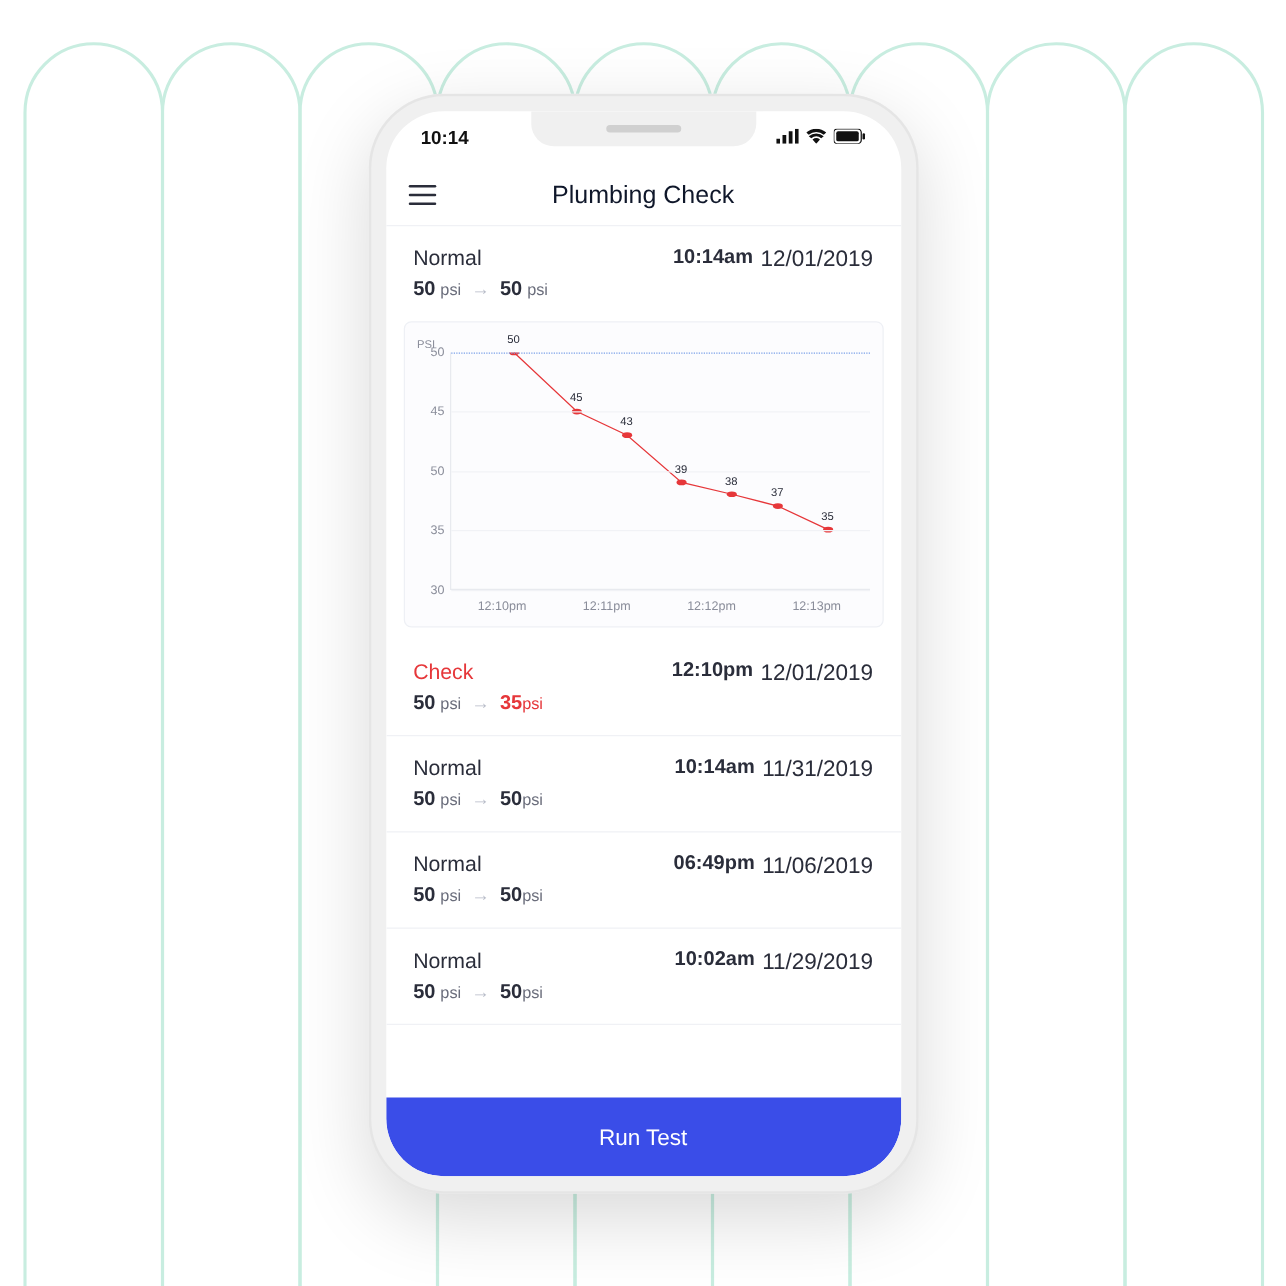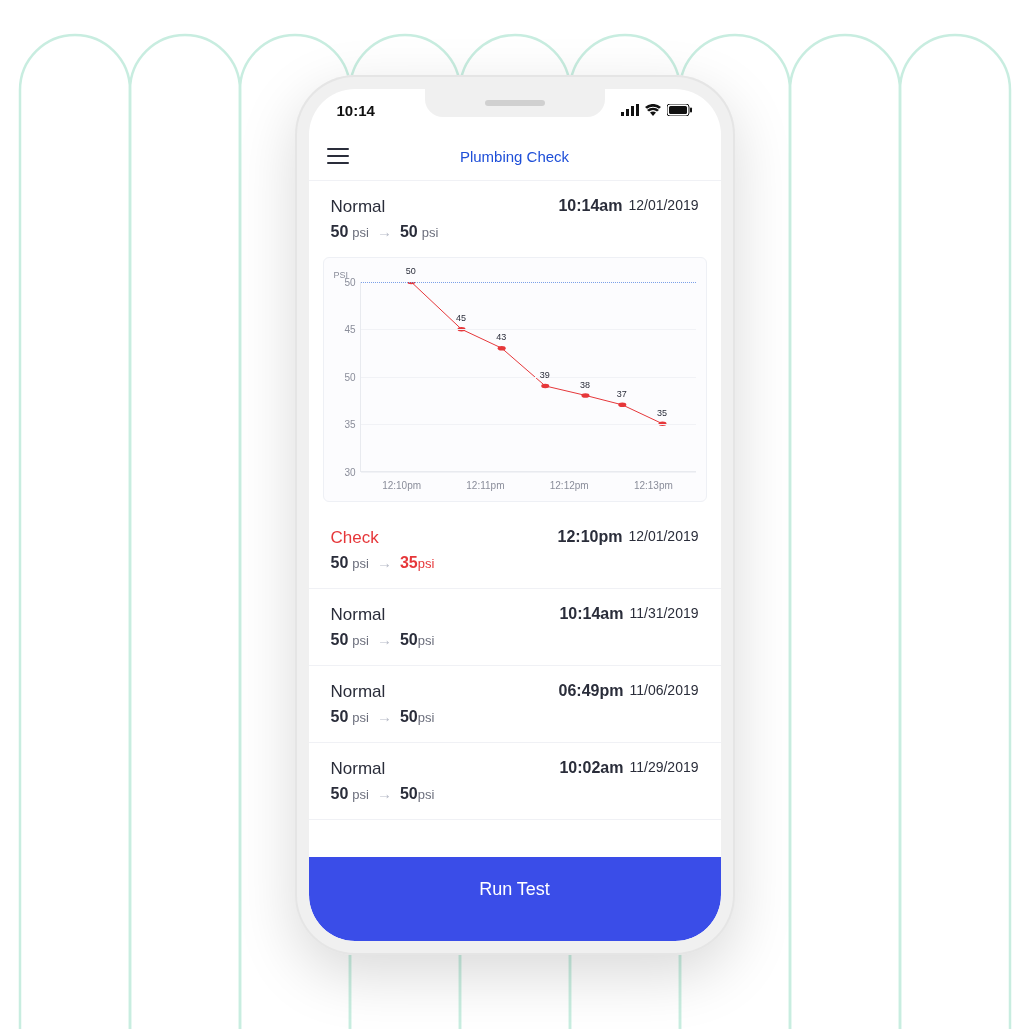--- a/index.html
+++ b/index.html
@@ -83,42 +83,42 @@
     display: flex;
     flex-direction: column;
     justify-content: space-between;
     cursor: pointer;
   }
   .menu-btn span { height: 2px; background: #2a2d3a; border-radius: 1px; }
   .page-title {
     position: absolute;
     left: 50%;
     transform: translateX(-50%);
-    font-size: 15px;
-    color: #1d4ed8;
+    font-size: 20px;
+    color: #0f172a;
   }
   .content { flex: 1; overflow-y: auto; }
   .row {
     padding: 16px 22px;
     display: flex;
     justify-content: space-between;
     border-bottom: 1px solid #f0f1f5;
   }
   .row.tight { border-bottom: none; }
   .row-left { display: flex; flex-direction: column; gap: 6px; }
   .row-right { display: flex; flex-direction: row; gap: 6px; text-align: right; }
   .status-label { font-size: 17px; font-weight: 500; color: #2a2d3a; }
   .status-label.alert { color: #e6373a; }
   .psi-line { font-size: 15px; color: #2a2d3a; display:flex; align-items:baseline; gap:4px;}
   .psi-val { font-weight: 600; font-size: 16px; }
   .psi-unit { font-size: 13px; color:#6b6e7c; }
   .psi-arrow { color: #b8bcc8; margin: 0 4px; }
   .psi-to.alert .psi-val, .psi-to.alert .psi-unit { color: #e6373a; }
   .time-label { font-size: 16px; font-weight: 600; color: #2a2d3a; }
-  .date-label { font-size: 14px; color: #2a2d3a; }
+  .date-label { font-size: 18px; color: #2a2d3a; }
   .chart-card {
     margin: 0 14px 10px 14px;
     background: #fcfcfe;
     border: 1px solid #eef0f5;
     border-radius: 6px;
     padding: 12px 10px 10px 10px;
   }
   .chart-area {
     position: relative;
     height: 190px;
@@ -158,21 +158,21 @@
   .point-label {
     position: absolute;
     font-size: 9px;
     color: #2a2d3a;
     transform: translate(-50%, -16px);
   }
   .run-btn {
     background: #3a4de8;
     color: #fff;
     text-align: center;
-    padding: 22px 0 41px 0;
+    padding: 22px 0 20px 0;
     font-size: 18px;
     font-weight: 500;
     cursor: pointer;
     border-bottom-left-radius: 46px;
     border-bottom-right-radius: 46px;
   }
 </style>
 </head>
 <body>
 

